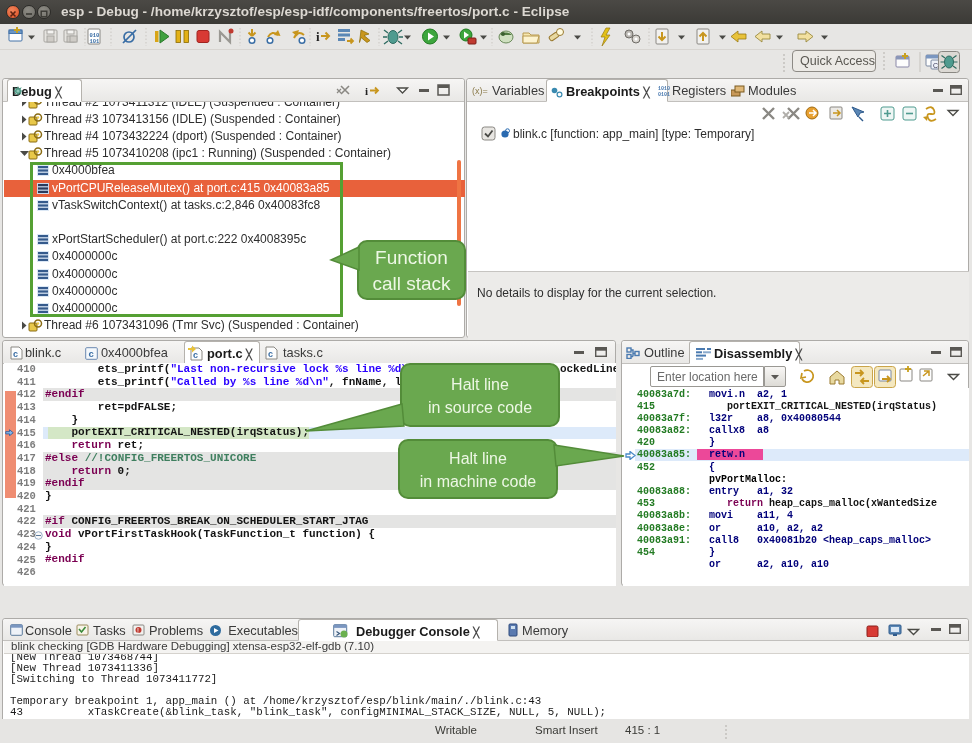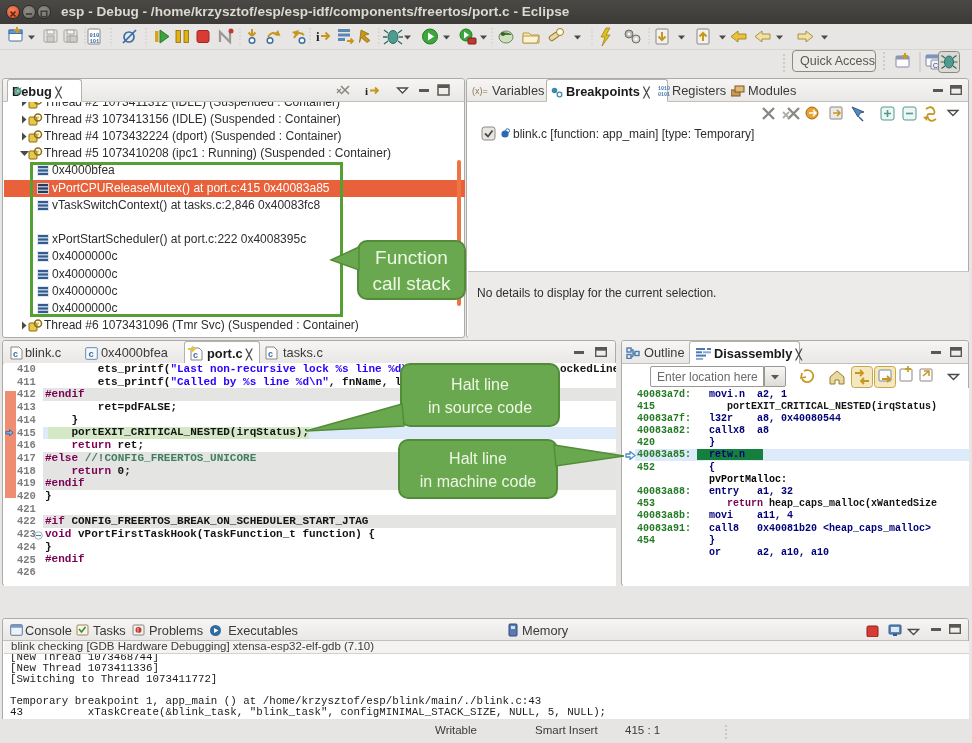--- a/index.html
+++ b/index.html
@@ -475,26 +475,27 @@
 <div class="abs" style="left:12px;top:61.0px;width:334px;height:12.2px;background:#ddeafa;"></div>
 <svg class="abs" style="left:2px;top:63.0px" width="11" height="9" viewBox="0 0 11 9">
         <path d="M1 3 h4 V0.5 L10 4.5 L5 8.5 V6 H1 z" fill="none" stroke="#4a8ac8" stroke-width="1.3"></path>
       </svg>
 <div class="abs" style="left:14px;top:0.5px;font-family:'Liberation Mono',monospace;font-size:10px;line-height:12.2px;font-weight:bold;color:#141414;">
         <div style="height:12.2px;white-space:pre;"><span style="color:#237b23;">40083a7d:</span>   <span style="color:#00007a;">movi.n  a2, 1</span></div>
         <div style="height:12.2px;white-space:pre;"><span style="color:#237b23;">415</span>            portEXIT_CRITICAL_NESTED(irqStatus)</div>
         <div style="height:12.2px;white-space:pre;"><span style="color:#237b23;">40083a7f:</span>   <span style="color:#00007a;">l32r    a8, 0x40080544</span></div>
         <div style="height:12.2px;white-space:pre;"><span style="color:#237b23;">40083a82:</span>   <span style="color:#00007a;">callx8  a8</span></div>
         <div style="height:12.2px;white-space:pre;"><span style="color:#237b23;">420</span>         <span style="color:#00007a;">}</span></div>
-        <div style="height:12.2px;white-space:pre;"><span style="color:#237b23;">40083a85:</span> <span style="background:#15803d;">  <span style="color:#00007a;">retw.n</span>   </span></div>
+        <div style="height:12.2px;white-space:pre;"><span style="color:#237b23;">40083a85:</span> <span style="background:#ec4899;">  <span style="color:#00007a;">retw.n</span>   </span></div>
         <div style="height:12.2px;white-space:pre;"><span style="color:#237b23;">452</span>         <span style="color:#00007a;">{</span></div>
         <div style="height:12.2px;white-space:pre;">            <b style="color:#000;">pvPortMalloc:</b></div>
         <div style="height:12.2px;white-space:pre;"><span style="color:#237b23;">40083a88:</span>   <span style="color:#00007a;">entry   a1, 32</span></div>
         <div style="height:12.2px;white-space:pre;"><span style="color:#237b23;">453</span>            <span style="color:#7b0052;">return</span> heap_caps_malloc(xWantedSize</div>
         <div style="height:12.2px;white-space:pre;"><span style="color:#237b23;">40083a8b:</span>   <span style="color:#00007a;">movi    a11, 4</span></div>
+        <div style="height:12.2px;white-space:pre;"><span style="color:#237b23;">40083a8e:</span>   <span style="color:#00007a;">or      a10, a2, a2</span></div>
         <div style="height:12.2px;white-space:pre;"><span style="color:#237b23;">40083a91:</span>   <span style="color:#00007a;">call8   0x40081b20 &lt;heap_caps_malloc&gt;</span></div>
         <div style="height:12.2px;white-space:pre;"><span style="color:#237b23;">454</span>         <span style="color:#00007a;">}</span></div>
         <div style="height:12.2px;white-space:pre;">            <span style="color:#00007a;">or      a2, a10, a10</span></div>
       </div>
 </div>
 </div>
 <div class="panel" id="pcon" style="left:2px;top:618px;width:967px;height:128px;">
 <div class="tabstrip" style="height:22px;">
 <div class="tab" style="left:2px;width:66px;padding-left:20px;height:22px;">Console
 <svg class="abs" style="left:5px;top:5px" width="13" height="12">
@@ -512,20 +513,28 @@
 <svg class="abs" style="left:5px;top:5px" width="13" height="12">
           <rect x="1" y="1" width="11" height="10" rx="1" fill="#f2f1ef" stroke="#8a8883"></rect>
           <circle cx="6.5" cy="6" r="3" fill="#c03a30"></circle>
           <text x="5" y="9" font-size="7" fill="#fff">!</text>
         </svg>
 </div>
 <div class="tab" style="left:201px;width:94px;padding-left:21px;height:22px;text-align:right;">Executables
 <svg class="abs" style="left:5px;top:5px" width="13" height="13">
           <circle cx="6.5" cy="6.5" r="5.5" fill="#2e6b9e"></circle>
           <path d="M5 4 l4.5 2.5 l-4.5 2.5 z" fill="#fff"></path>
+        </svg>
+</div>
+<div class="tab sel" style="left:295px;width:200px;padding-left:57px;height:22px;">Debugger Console <span class="tclose">╳</span>
+<svg class="abs" style="left:34px;top:4px" width="16" height="14">
+          <rect x="0.7" y="0.7" width="13" height="12" rx="1" fill="#eef2f8" stroke="#5a7a9c"></rect>
+          <rect x="0.7" y="0.7" width="13" height="3.2" fill="#7a96c0"></rect>
+          <path d="M3.5 7.5 l3 2 l-3 2" stroke="#3a5a7c" stroke-width="1.2" fill="none"></path>
+          <circle cx="11" cy="10" r="3.5" fill="#6ab04f"></circle>
         </svg>
 </div>
 <div class="tab" style="left:500px;width:80px;padding-left:19px;height:22px;">Memory
 <svg class="abs" style="left:4px;top:4px" width="12" height="14">
           <rect x="2" y="1" width="8" height="12" rx="1" fill="#5a7ab0" stroke="#2e4a7c"></rect>
           <rect x="4" y="3" width="4" height="3" fill="#cfe0f0"></rect>
         </svg>
 </div>
 <svg class="abs" style="right:89px;top:6px" width="13" height="12">
         <rect x="1" y="1" width="11" height="11" rx="1.5" fill="#d83a34" stroke="#8a1f1a"></rect>

